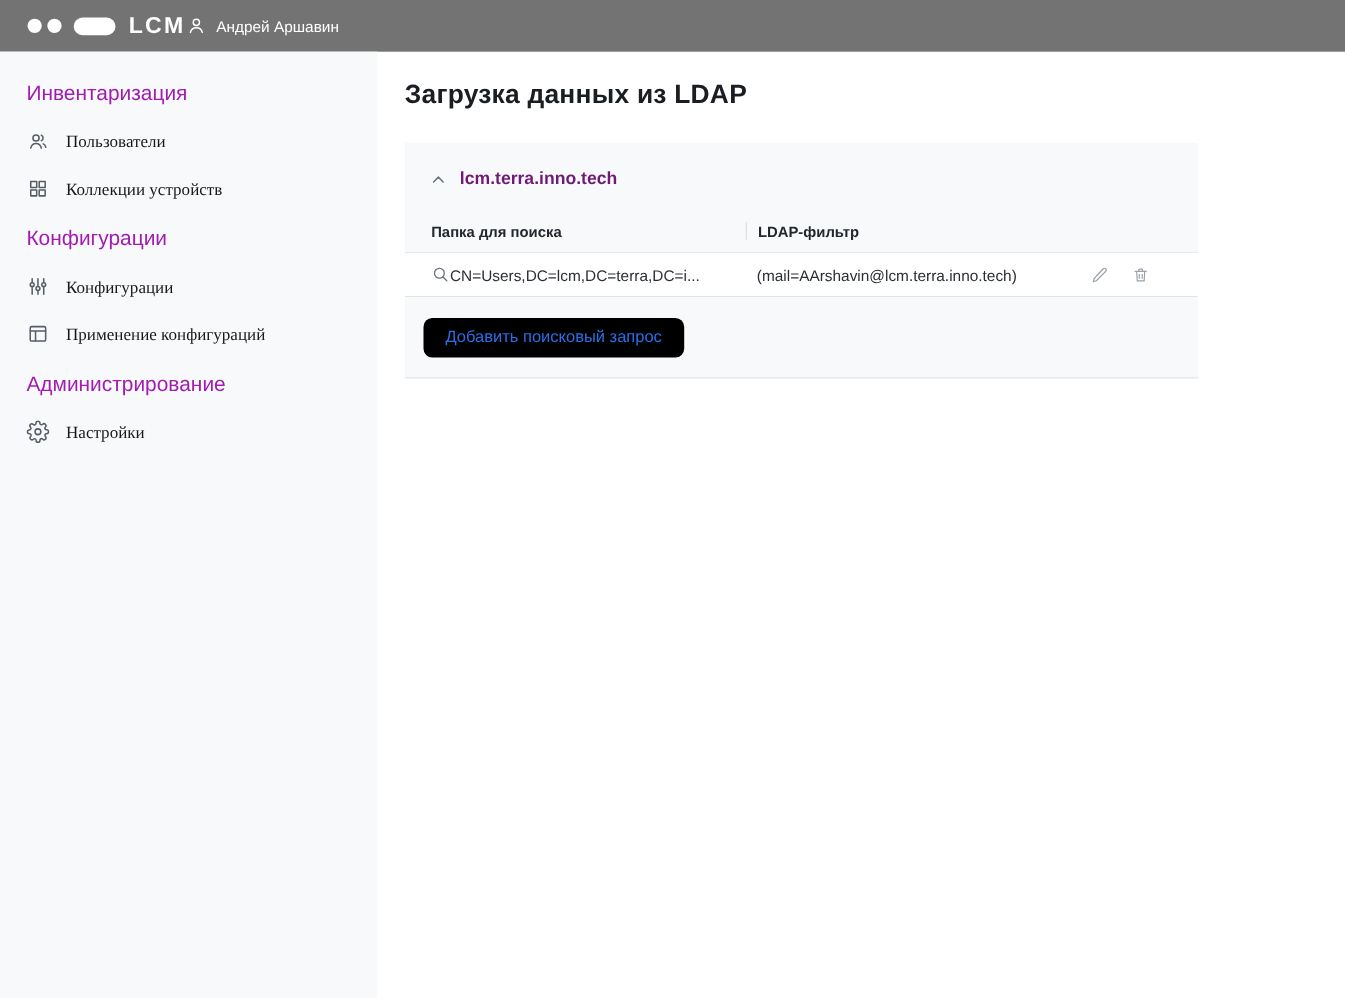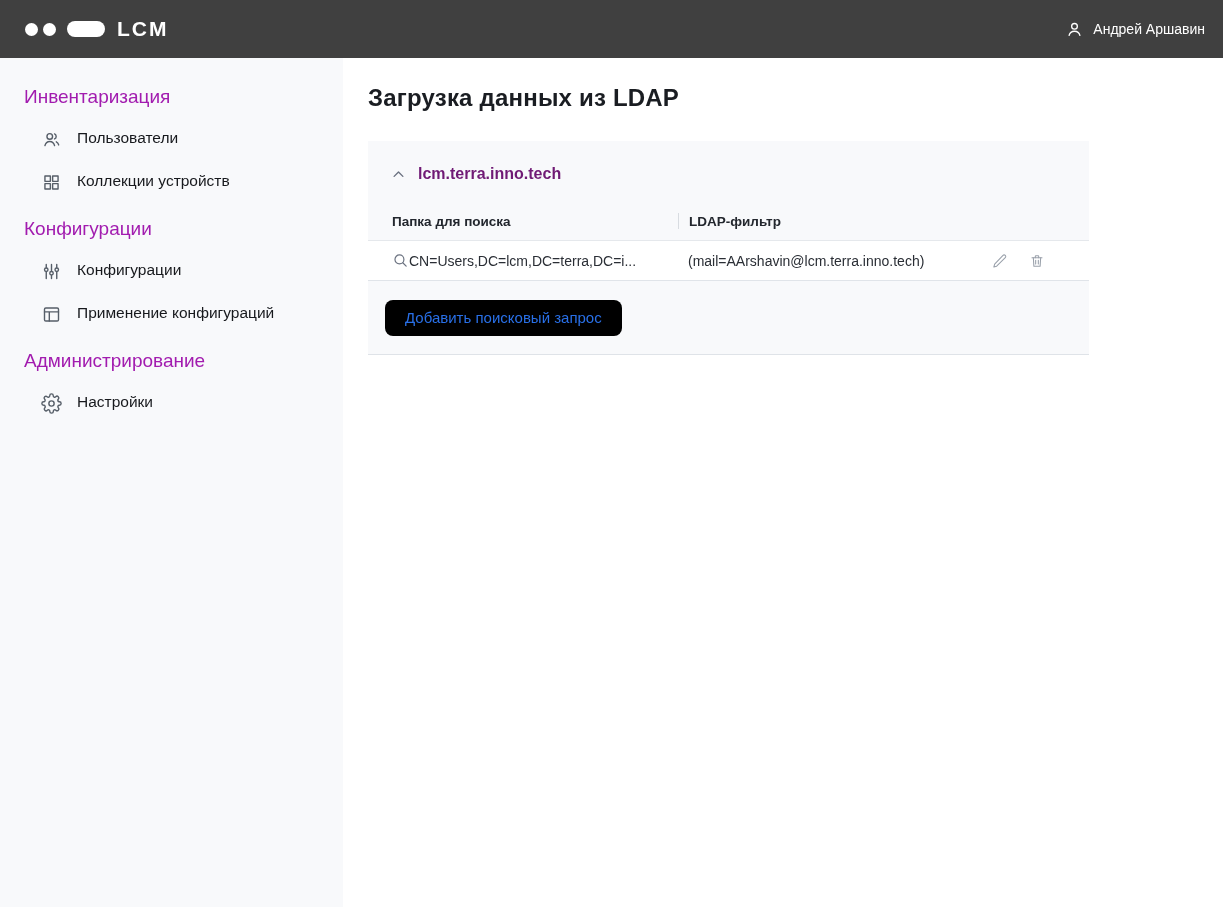--- a/index.html
+++ b/index.html
@@ -5,25 +5,24 @@
   * { box-sizing: border-box; margin: 0; padding: 0; }
   html, body { width: 1223px; height: 907px; overflow: hidden; }
   body {
     font-family: "Liberation Sans", sans-serif;
     background: #ffffff;
     color: #1b1e23;
   }
 
   
   .topbar {
-    height: 58px;
-    background: #404040;
-    display: flex;
-    align-items: center;
-    justify-content: space-between;
+    height: 47px;
+    background: #737373;
+    display: flex;
+    align-items: center;
     padding: 0 18px 0 25px;
   }
   .brand { display: flex; align-items: center; gap: 9px; cursor: pointer; }
   .brand .dot { width: 13px; height: 13px; border-radius: 50%; background: #ffffff; }
   .brand .dot + .dot { margin-left: -4px; }
   .brand .pill { width: 38px; height: 16px; border-radius: 9px; background: #ffffff; margin-left: 2px; }
   .brand .brand-text {
     color: #ffffff; font-size: 21px; font-weight: 800; letter-spacing: 2px; margin-left: 3px;
   }
   .user-chip { display: flex; align-items: center; gap: 9px; color: #ffffff; cursor: pointer; }
@@ -38,26 +37,27 @@
     background: #f8f9fb;
     padding-top: 14px;
   }
   .section-label {
     padding: 14px 24px 10px 24px;
     font-size: 19px;
     color: #a21caf;
   }
   .nav-item {
     display: flex;
-    align-items: flex-start;
+    align-items: flex-end;
     gap: 15px;
-    padding: 11px 41px;
+    padding: 11px 24px;
     font-size: 15.5px;
     color: #17191d;
     cursor: pointer;
+    font-family: Liberation Serif, serif;
   }
   .nav-item svg { flex: 0 0 auto; display: block; }
   .icon-stroke { stroke: #565e68; fill: none; stroke-width: 1.6; stroke-linecap: round; stroke-linejoin: round; }
 
   
   .main { flex: 1; padding: 26px 0 0 25px; }
   .page-title { font-size: 24px; font-weight: 700; color: #1a1d22; letter-spacing: .2px; }
 
   .card {
     margin-top: 29px;

